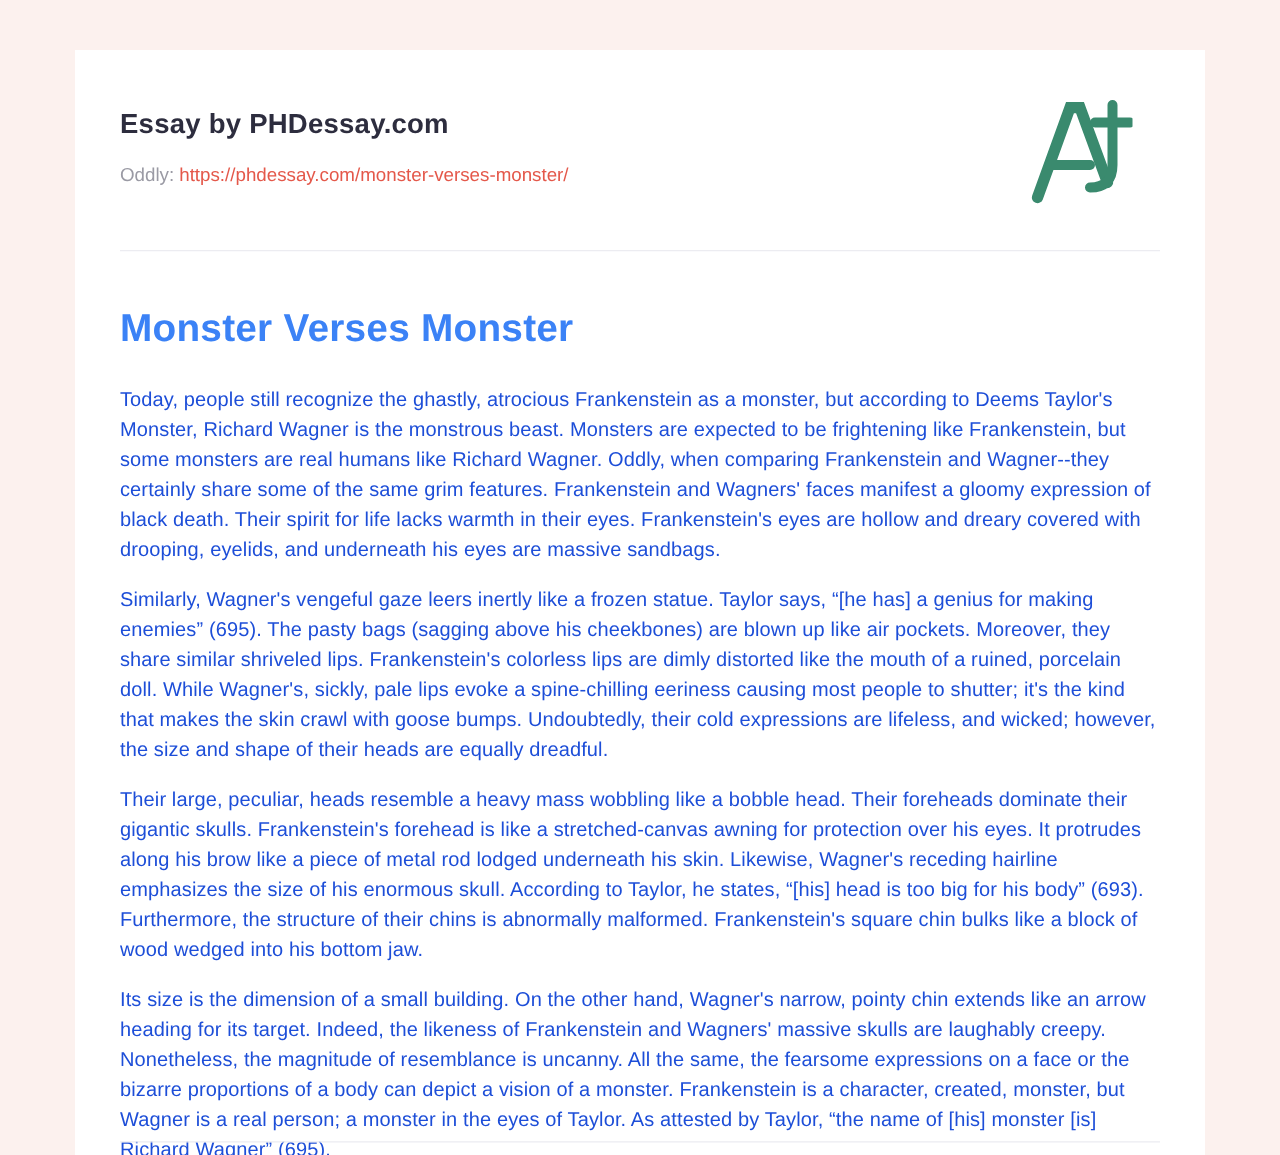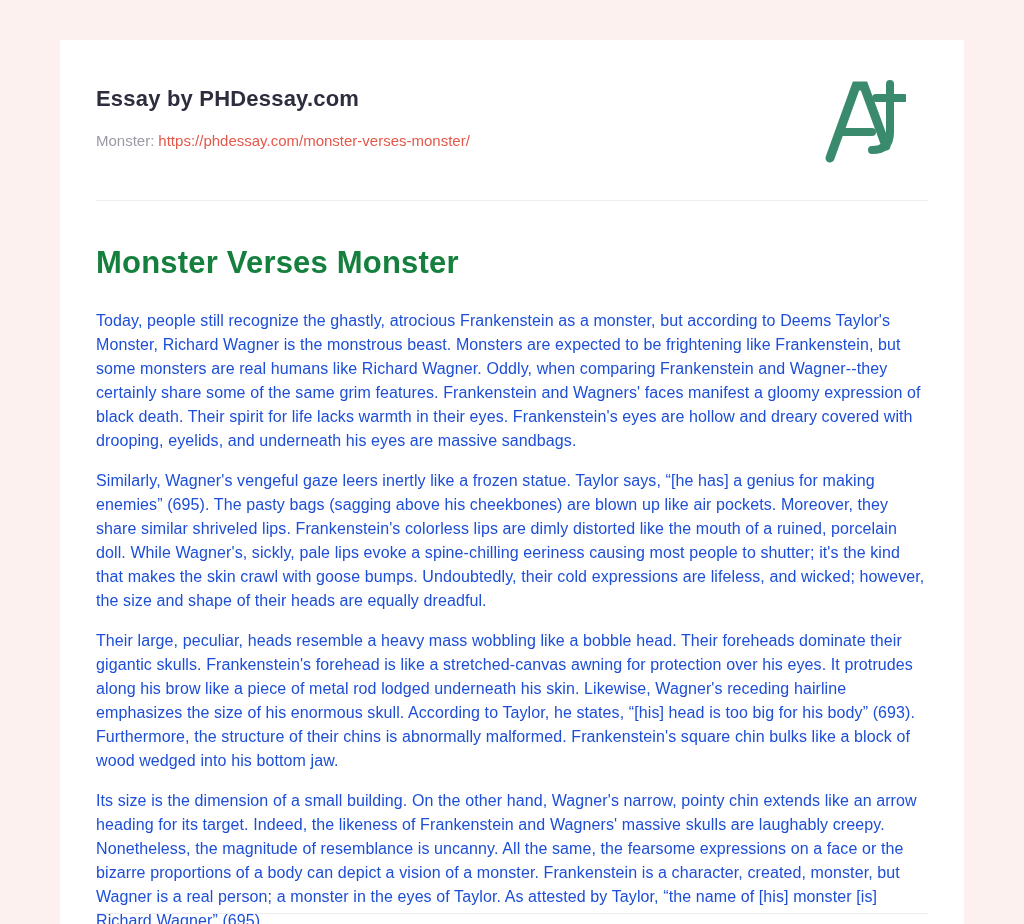--- a/index.html
+++ b/index.html
@@ -57,21 +57,21 @@
   .divider {
     border: none;
     border-top: 1px solid #ececf1;
     margin: 0;
   }
   .divider-top { margin-top: 34px; }
   .essay-title {
     margin-top: 44px;
     font-size: 31px;
     font-weight: 600;
-    color: #15803d;
+    color: #3b82f6;
     letter-spacing: 0.2px;
   }
   .essay-body {
     margin-top: 28px;
   }
   .essay-body p {
     font-size: 16px;
     line-height: 24px;
     color: #1d4ed8;
     letter-spacing: 0.1px;
@@ -88,21 +88,21 @@
 </head>
 <body>
 
 <div class="card">
   <div class="content">
 
     <div class="top-row">
       <div class="top-left">
         <div class="site-title">Essay by PHDessay.com</div>
         <div class="source-line">
-          <span>Monster:</span><a href="#"><span>https://phdessay.com/monster-verses-monster/</span></a>
+          <span>Oddly:</span><a href="#"><span>https://phdessay.com/monster-verses-monster/</span></a>
         </div>
       </div>
       <div class="logo">
         <svg width="86" height="90" viewBox="0 0 86 90">
 
           <path d="M10 82 L36 10 L44 10 L66 70" fill="none" stroke="#3a8a6e" stroke-width="9" stroke-linecap="round"></path>
           <path d="M20 56 L52 56" fill="none" stroke="#3a8a6e" stroke-width="8" stroke-linecap="round"></path>
 
           <path d="M70 8 L70 56 Q70 74 52 74" fill="none" stroke="#3a8a6e" stroke-width="8" stroke-linecap="round"></path>
           <path d="M56 22 L84 22" fill="none" stroke="#3a8a6e" stroke-width="8" stroke-linecap="round"></path>

